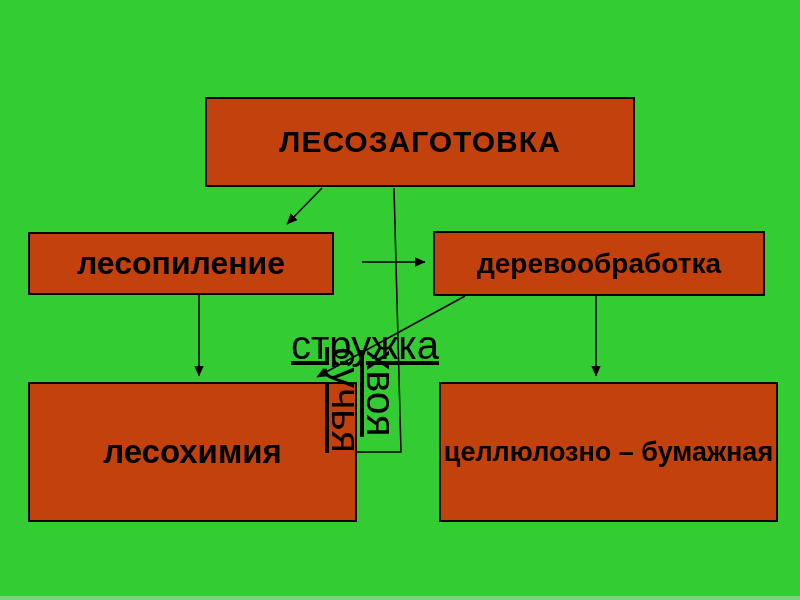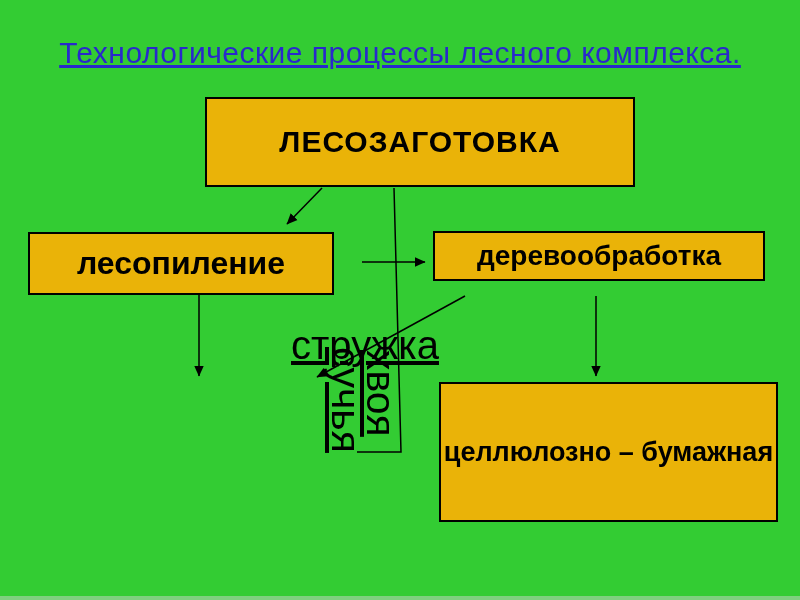--- a/index.html
+++ b/index.html
@@ -9,55 +9,57 @@
     font-family:"Liberation Sans","DejaVu Sans",sans-serif;
   }
   .slide-title {
     position:absolute; left:0; top:36px; width:800px;
     text-align:center; font-size:30px; font-weight:normal;
     color:#2929CC; text-decoration:underline;
     letter-spacing:0.5px;
   }
   .node {
     position:absolute; box-sizing:border-box;
-    background:#eab308; border:2px solid #000;
+    background:#c2410c; border:2px solid #000;
     display:flex; flex-direction:column; align-items:center; justify-content:center;
     text-align:center; font-weight:bold; color:#000;
   }
   #node-lesozagotovka { left:205px; top:97px;  width:430px; height:90px;  font-size:30px; letter-spacing:1px; }
   #node-lesopilenie   { left:28px;  top:232px; width:306px; height:63px;  font-size:32px; }
-  #node-derevoobrabotka{ left:433px; top:231px; width:332px; height:50px; font-size:28px; }
+  #node-derevoobrabotka{ left:433px; top:231px; width:332px; height:65px; font-size:28px; }
   #node-lesokhimiya   { left:28px;  top:382px; width:329px; height:140px; font-size:33px; }
   #node-cellulozno    { left:439px; top:382px; width:339px; height:140px; font-size:27px; line-height:1.22;justify-content:center; }
   #connector-layer { position:absolute; left:0; top:0; width:800px; height:600px; }
   .flow-label {
     position:absolute; color:#000; font-weight:normal;
     text-decoration:underline; line-height:1.05; white-space:nowrap;
   }
   #label-struzhka { left:265px; top:324px; width:200px; text-align:center; font-size:40px;text-decoration:underline; }
   .rot90 { transform:rotate(90deg); transform-origin:0 0; }
   #label-suchya { left:367px; top:347px; font-size:41px; }
   #label-khvoya { left:402px; top:350px; font-size:41px; }
   #bottom-strip { position:absolute; left:0; top:596px; width:800px; height:4px; background:#7FD07F; }
 </style>
 </head>
 <body>
 
 <div id="slide">
 
-  <div class="slide-title">Технологические процессы лесного комплекса.</div>
 
   <div class="node" id="node-lesozagotovka">
     <span>ЛЕСОЗАГОТОВКА</span>
   </div>
   <div class="node" id="node-lesopilenie">
     <span>лесопиление</span>
   </div>
   <div class="node" id="node-derevoobrabotka">
     <span>деревообработка</span>
+  </div>
+  <div class="node" id="node-lesokhimiya">
+    <span>лесохимия</span>
   </div>
   <div class="node" id="node-cellulozno">
     <span>целлюлозно – бумажная</span>
   </div>
 
   <svg id="connector-layer" width="800" height="600" viewBox="0 0 800 600">
     <defs>
       <marker id="ah" viewBox="0 0 10 10" refX="8.5" refY="5" markerWidth="8" markerHeight="8" orient="auto-start-reverse">
         <path d="M0,1 L9,5 L0,9 z" fill="#000"></path>
       </marker>

